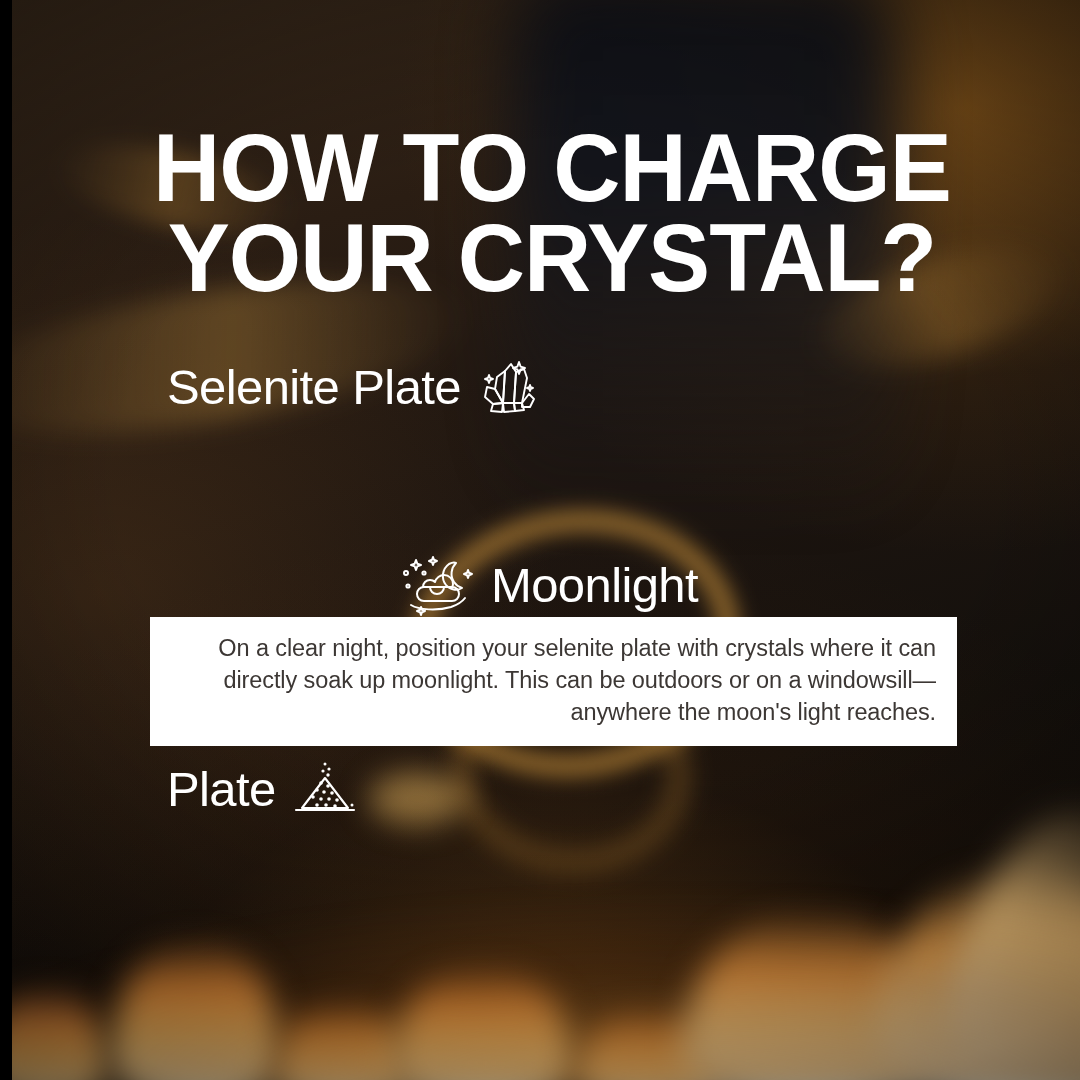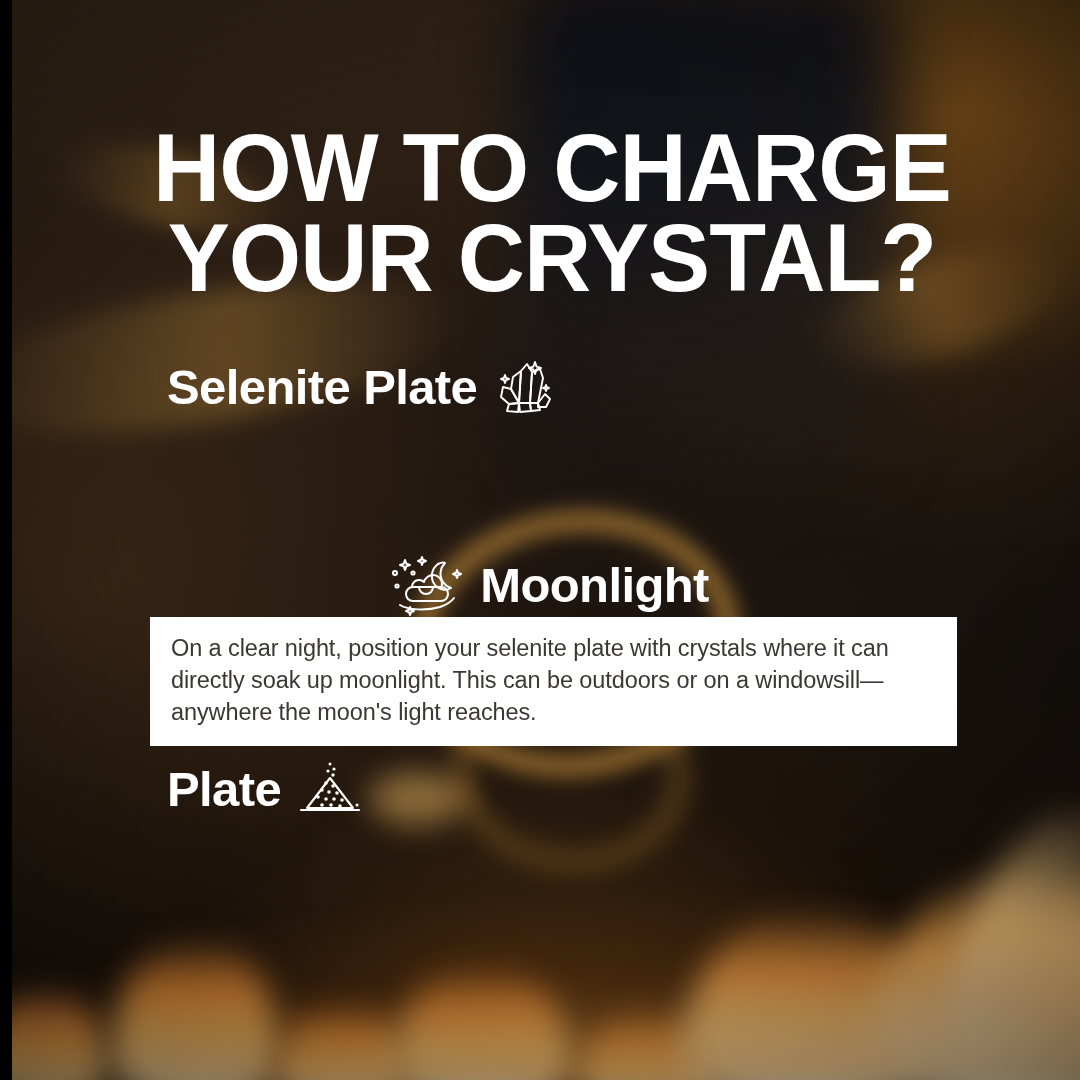--- a/index.html
+++ b/index.html
@@ -168,38 +168,38 @@
     color: #ffffff;
     height: 64px;
     padding-left: 19px;
   }
   .head-row.align-right {
     justify-content: center;
     padding-left: 0;
     padding-right: 8px;
   }
   .head-text {
-    font-weight: 700;
+    font-weight: 400;
     font-size: 49px;
     line-height: 1;
     letter-spacing: -0.6px;
     white-space: nowrap;
   }
   .head-icon { display: block; flex: 0 0 auto; }
   .head-icon svg { display: block; }
 
   .text-card {
     background: #ffffff;
     color: #3c3734;
     padding: 15px 21px 17px 21px;
     font-size: 23.5px;
     line-height: 1.37;
     letter-spacing: -0.1px;
   }
-  .text-card.right { }
+  .text-card.right { text-align: right; }
   .card2 { margin-left: 2px; }
 </style>
 </head>
 <body>
 
 <div id="poster">
 
   <div class="bg-layer bg-base"></div>
   <div class="bg-dark-slab"></div>
   <div class="bg-streak-a"></div>

